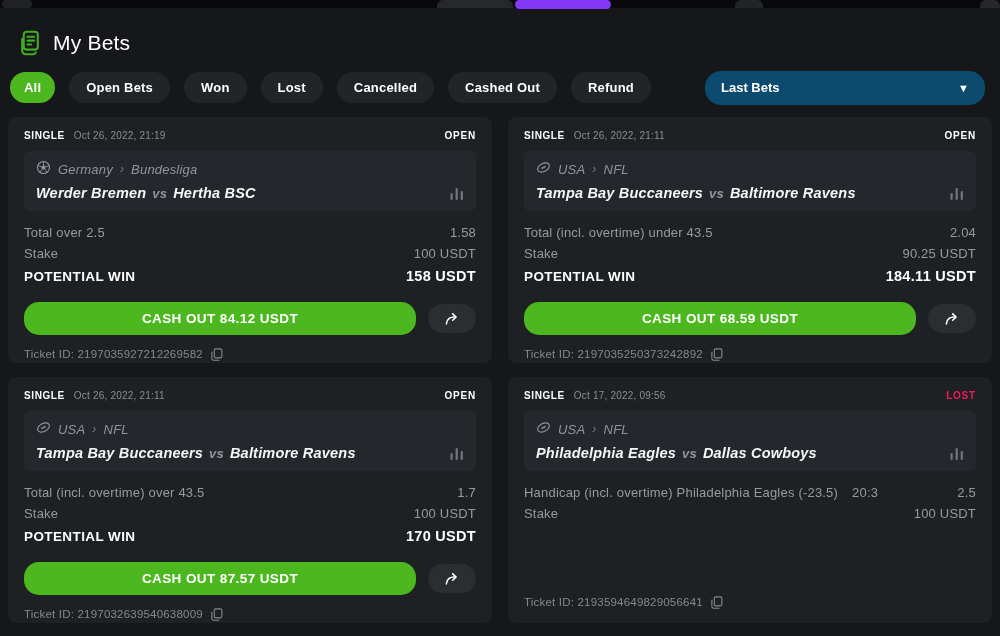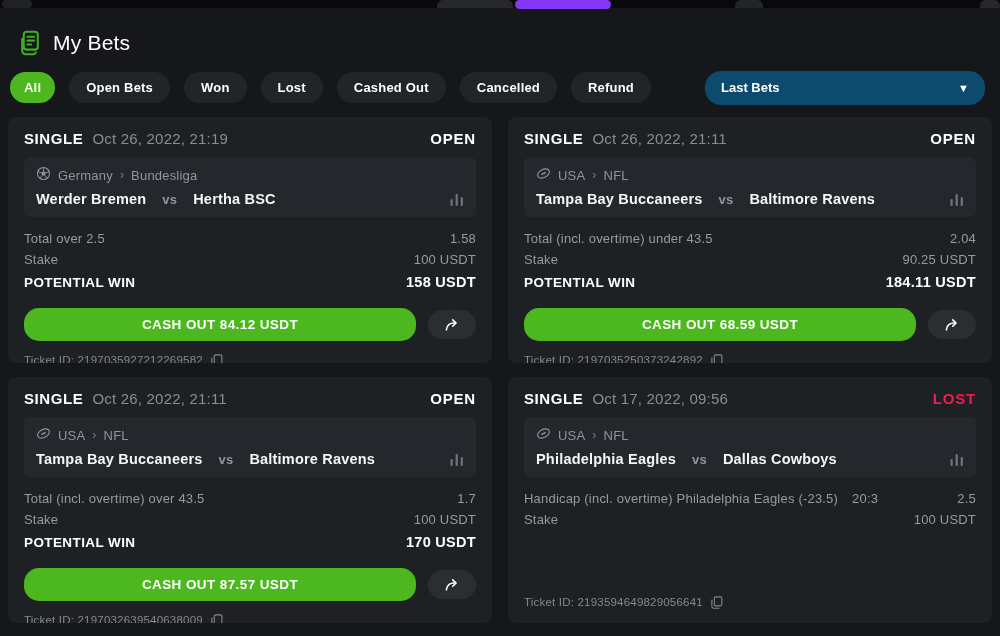--- a/index.html
+++ b/index.html
@@ -40,30 +40,30 @@
 
   
   .cards {
     display:grid; grid-template-columns:1fr 1fr; column-gap:16px; row-gap:14px;
     grid-auto-rows:246px; padding:0 8px; margin-top:14px;
   }
   .card {
     background:#1e2124; border-radius:8px; padding:13px 16px 14px;
     display:flex; flex-direction:column; overflow:hidden;
   }
-  .card-head { display:flex; align-items:flex-start; gap:9px; font-size:15px; }
+  .card-head { display:flex; align-items:flex-start; gap:9px; font-size:10px; }
   .bet-type { font-weight:700; letter-spacing:.6px; }
   .bet-date { color:#878e93; letter-spacing:.2px; }
   .bet-status { margin-left:auto; font-weight:700; letter-spacing:.8px; }
   .bet-status.lost { color:#ee1c55; }
 
-  .event-box { background:#24272b; border-radius:6px; margin-top:10px; padding:9px 12px 10px; }
+  .event-box { background:#24272b; border-radius:6px; margin-top:10px; padding:9px 12px 10px;font-style:italic; }
   .event-league { display:flex; align-items:center; gap:7px; color:#8f969b; font-size:13px; letter-spacing:.2px;}
   .event-league .sep { font-size:12px; color:#7c8388; }
-  .event-match { display:flex; align-items:center; gap:16px; margin-top:7px; font-size:14.5px; font-weight:700; color:#f4f6f7; letter-spacing:.2px;}
+  .event-match { display:flex; align-items:center; gap:6px; margin-top:7px; font-size:14.5px; font-weight:700; color:#f4f6f7; letter-spacing:.2px;}
   .event-match .vs { color:#8f969b; font-weight:600; font-size:13px; }
   .stats-icon { margin-left:auto; display:inline-flex; cursor:pointer; }
 
   .bet-rows { margin-top:11px; }
   .bet-row { display:flex; justify-content:space-between; align-items:baseline; font-size:13px; color:#949ba0; line-height:21px; letter-spacing:.2px;}
   .bet-row .lbl { display:flex; gap:14px; }
   .bet-row.pw { color:#fff; font-weight:700; font-size:13.5px; line-height:24px; letter-spacing:.4px;}
   .bet-row.pw .val { font-size:14.5px; letter-spacing:.3px; }
 
   .action-row { display:flex; align-items:center; gap:12px; margin-top:13px; }
@@ -100,22 +100,22 @@
     </svg>
   </span>
   <h1>My Bets</h1>
 </div>
 
 <div class="filter-row">
   <button class="pill active">All</button>
   <button class="pill">Open Bets</button>
   <button class="pill">Won</button>
   <button class="pill">Lost</button>
+  <button class="pill">Cancelled</button>
   <button class="pill">Cashed Out</button>
-  <button class="pill">Cancelled</button>
   <button class="pill">Refund</button>
   <div class="dropdown">
     <span>Last Bets</span>
     <span class="caret">▼</span>
   </div>
 </div>
 
 <div class="cards">
 
   <article class="card">

